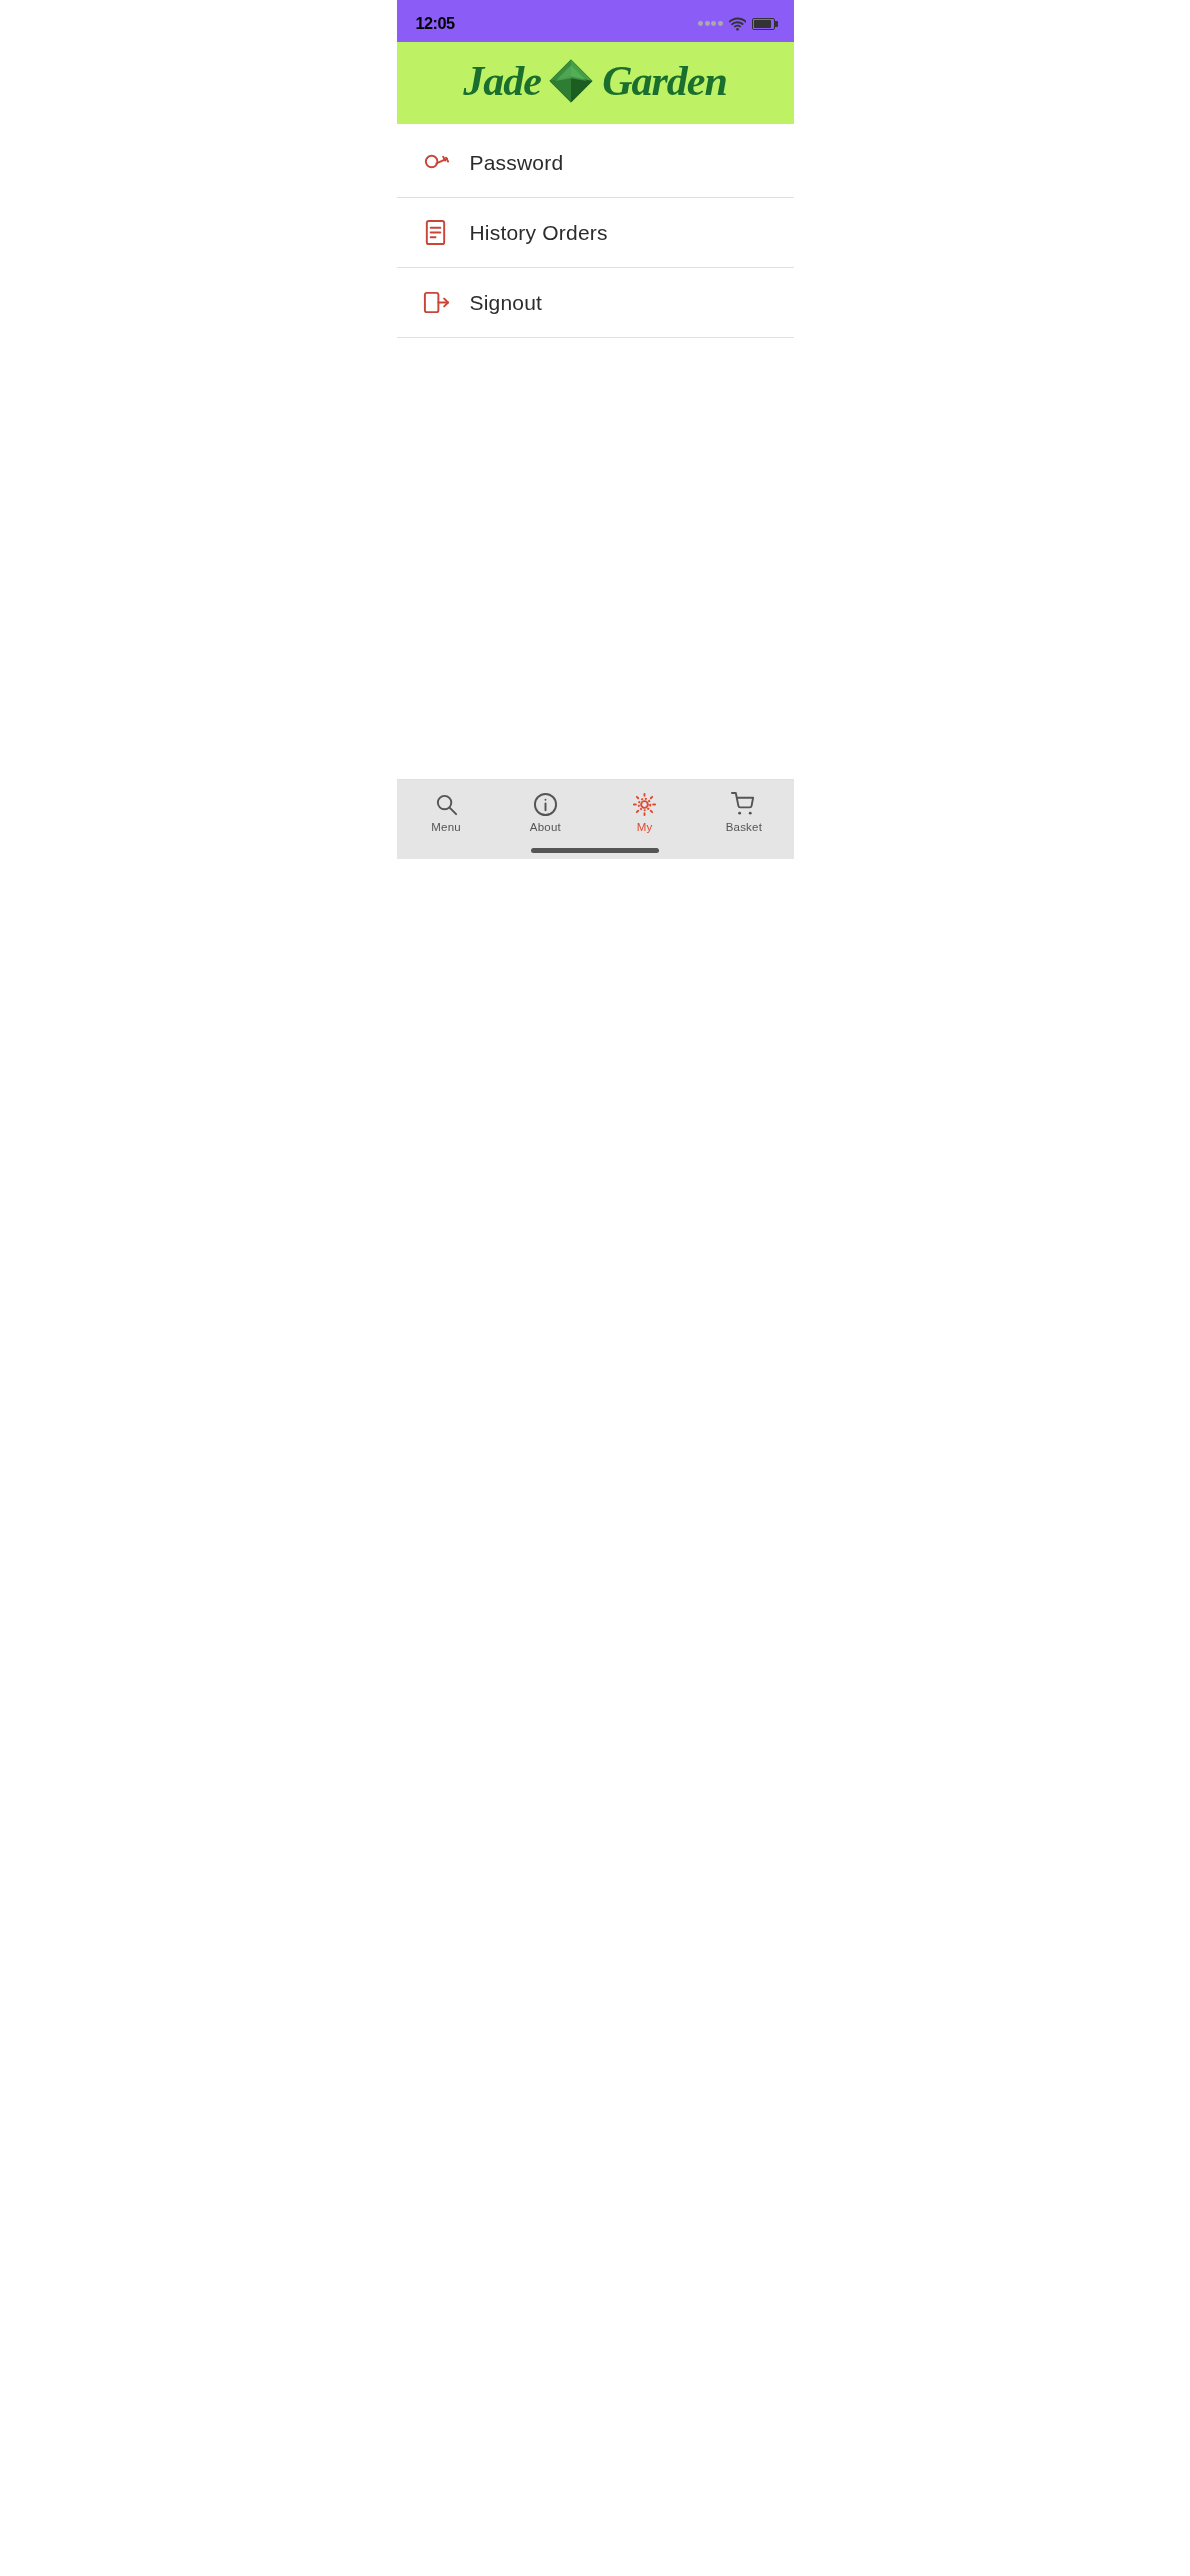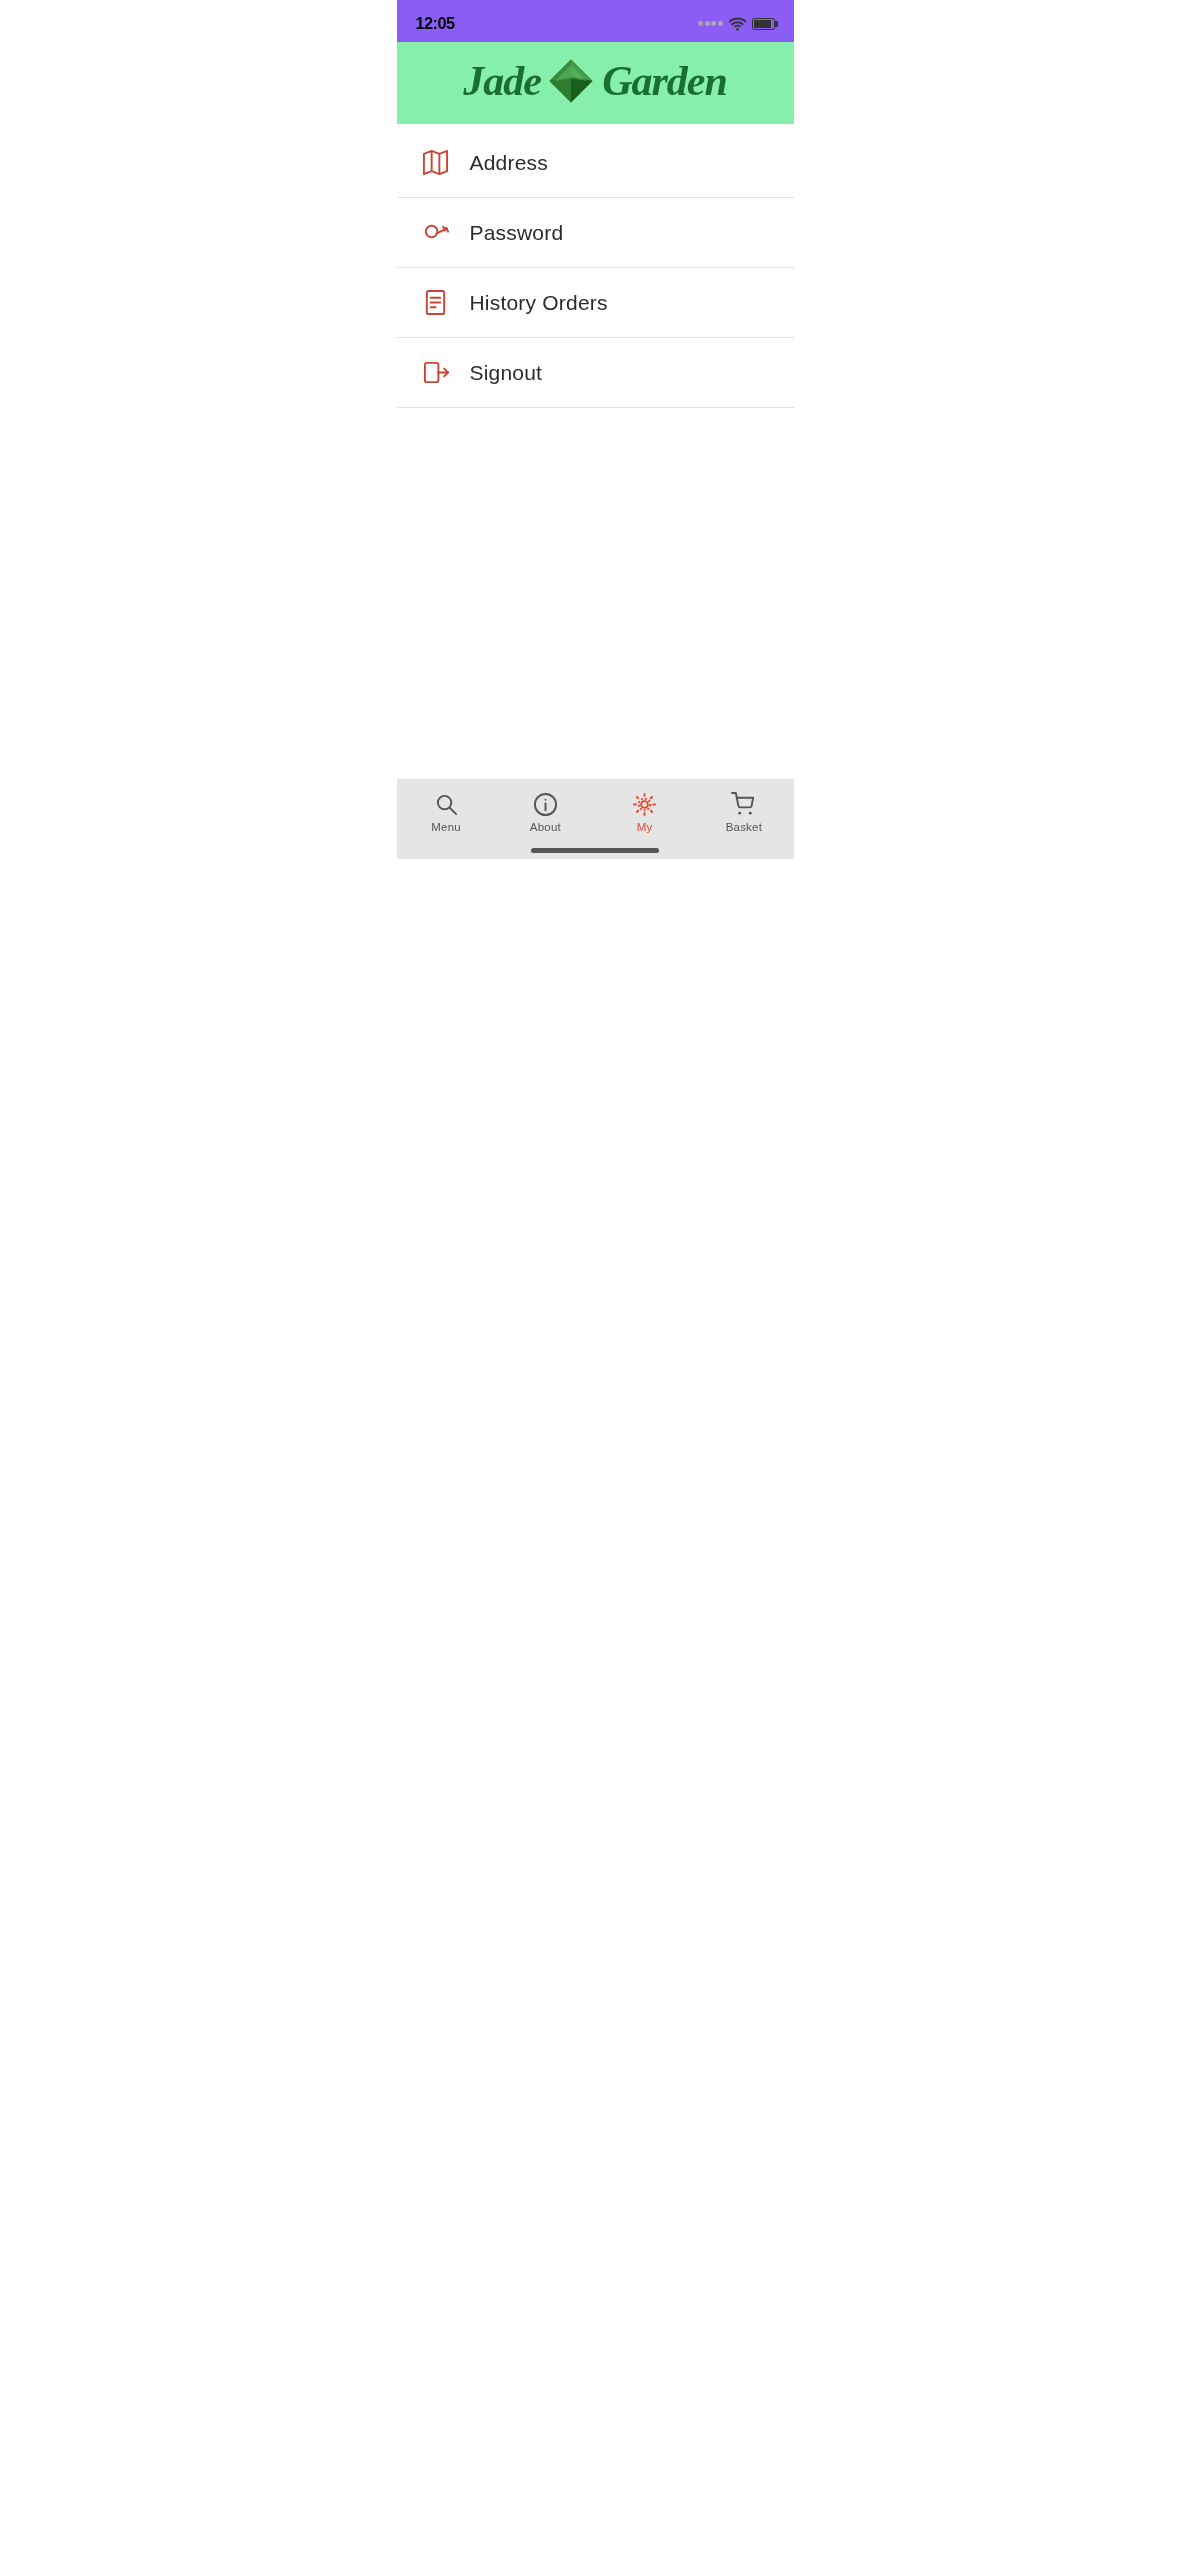--- a/index.html
+++ b/index.html
@@ -81,21 +81,21 @@
       left: 1px;
       top: 1px;
       bottom: 1px;
       width: 85%;
       background: #333;
       border-radius: 1px;
     }
 
     
     .header {
-      background: #86efac;
+      background: #bef264;
       padding: 15.3px 19px 19px 19px;
       display: flex;
       justify-content: center;
       align-items: center;
     }
 
     .logo-container {
       display: flex;
       align-items: center;
       gap: 7.7px;
@@ -266,30 +266,20 @@
         <polygon points="25,8 42,25 25,22 8,25" fill="#66bb6a" opacity="0.5"></polygon>
       </svg>
     </div>
     <span class="logo-text-right">Garden</span>
   </div>
 </div>
 
 <div class="menu-list">
 
 
-  <div class="menu-item">
-    <div class="menu-icon">
-      <svg viewBox="0 0 28 28" fill="none" xmlns="http://www.w3.org/2000/svg">
-        <polygon points="2,5 10,2 18,5 26,2 26,23 18,26 10,23 2,26" stroke="#c94535" stroke-width="2" fill="none" stroke-linejoin="round"></polygon>
-        <line x1="10" y1="2" x2="10" y2="23" stroke="#c94535" stroke-width="2"></line>
-        <line x1="18" y1="5" x2="18" y2="26" stroke="#c94535" stroke-width="2"></line>
-      </svg>
-    </div>
-    <span class="menu-label">Address</span>
-  </div>
 
   <div class="menu-item">
     <div class="menu-icon">
       <svg viewBox="0 0 28 28" fill="none" xmlns="http://www.w3.org/2000/svg">
         <circle cx="10" cy="13" r="6" stroke="#c94535" stroke-width="2" fill="none"></circle>
         <line x1="15" y1="15" x2="26" y2="10" stroke="#c94535" stroke-width="2" stroke-linecap="round"></line>
         <line x1="22" y1="8" x2="24" y2="12" stroke="#c94535" stroke-width="2" stroke-linecap="round"></line>
         <line x1="25" y1="9" x2="27" y2="13" stroke="#c94535" stroke-width="2" stroke-linecap="round"></line>
       </svg>
     </div>

